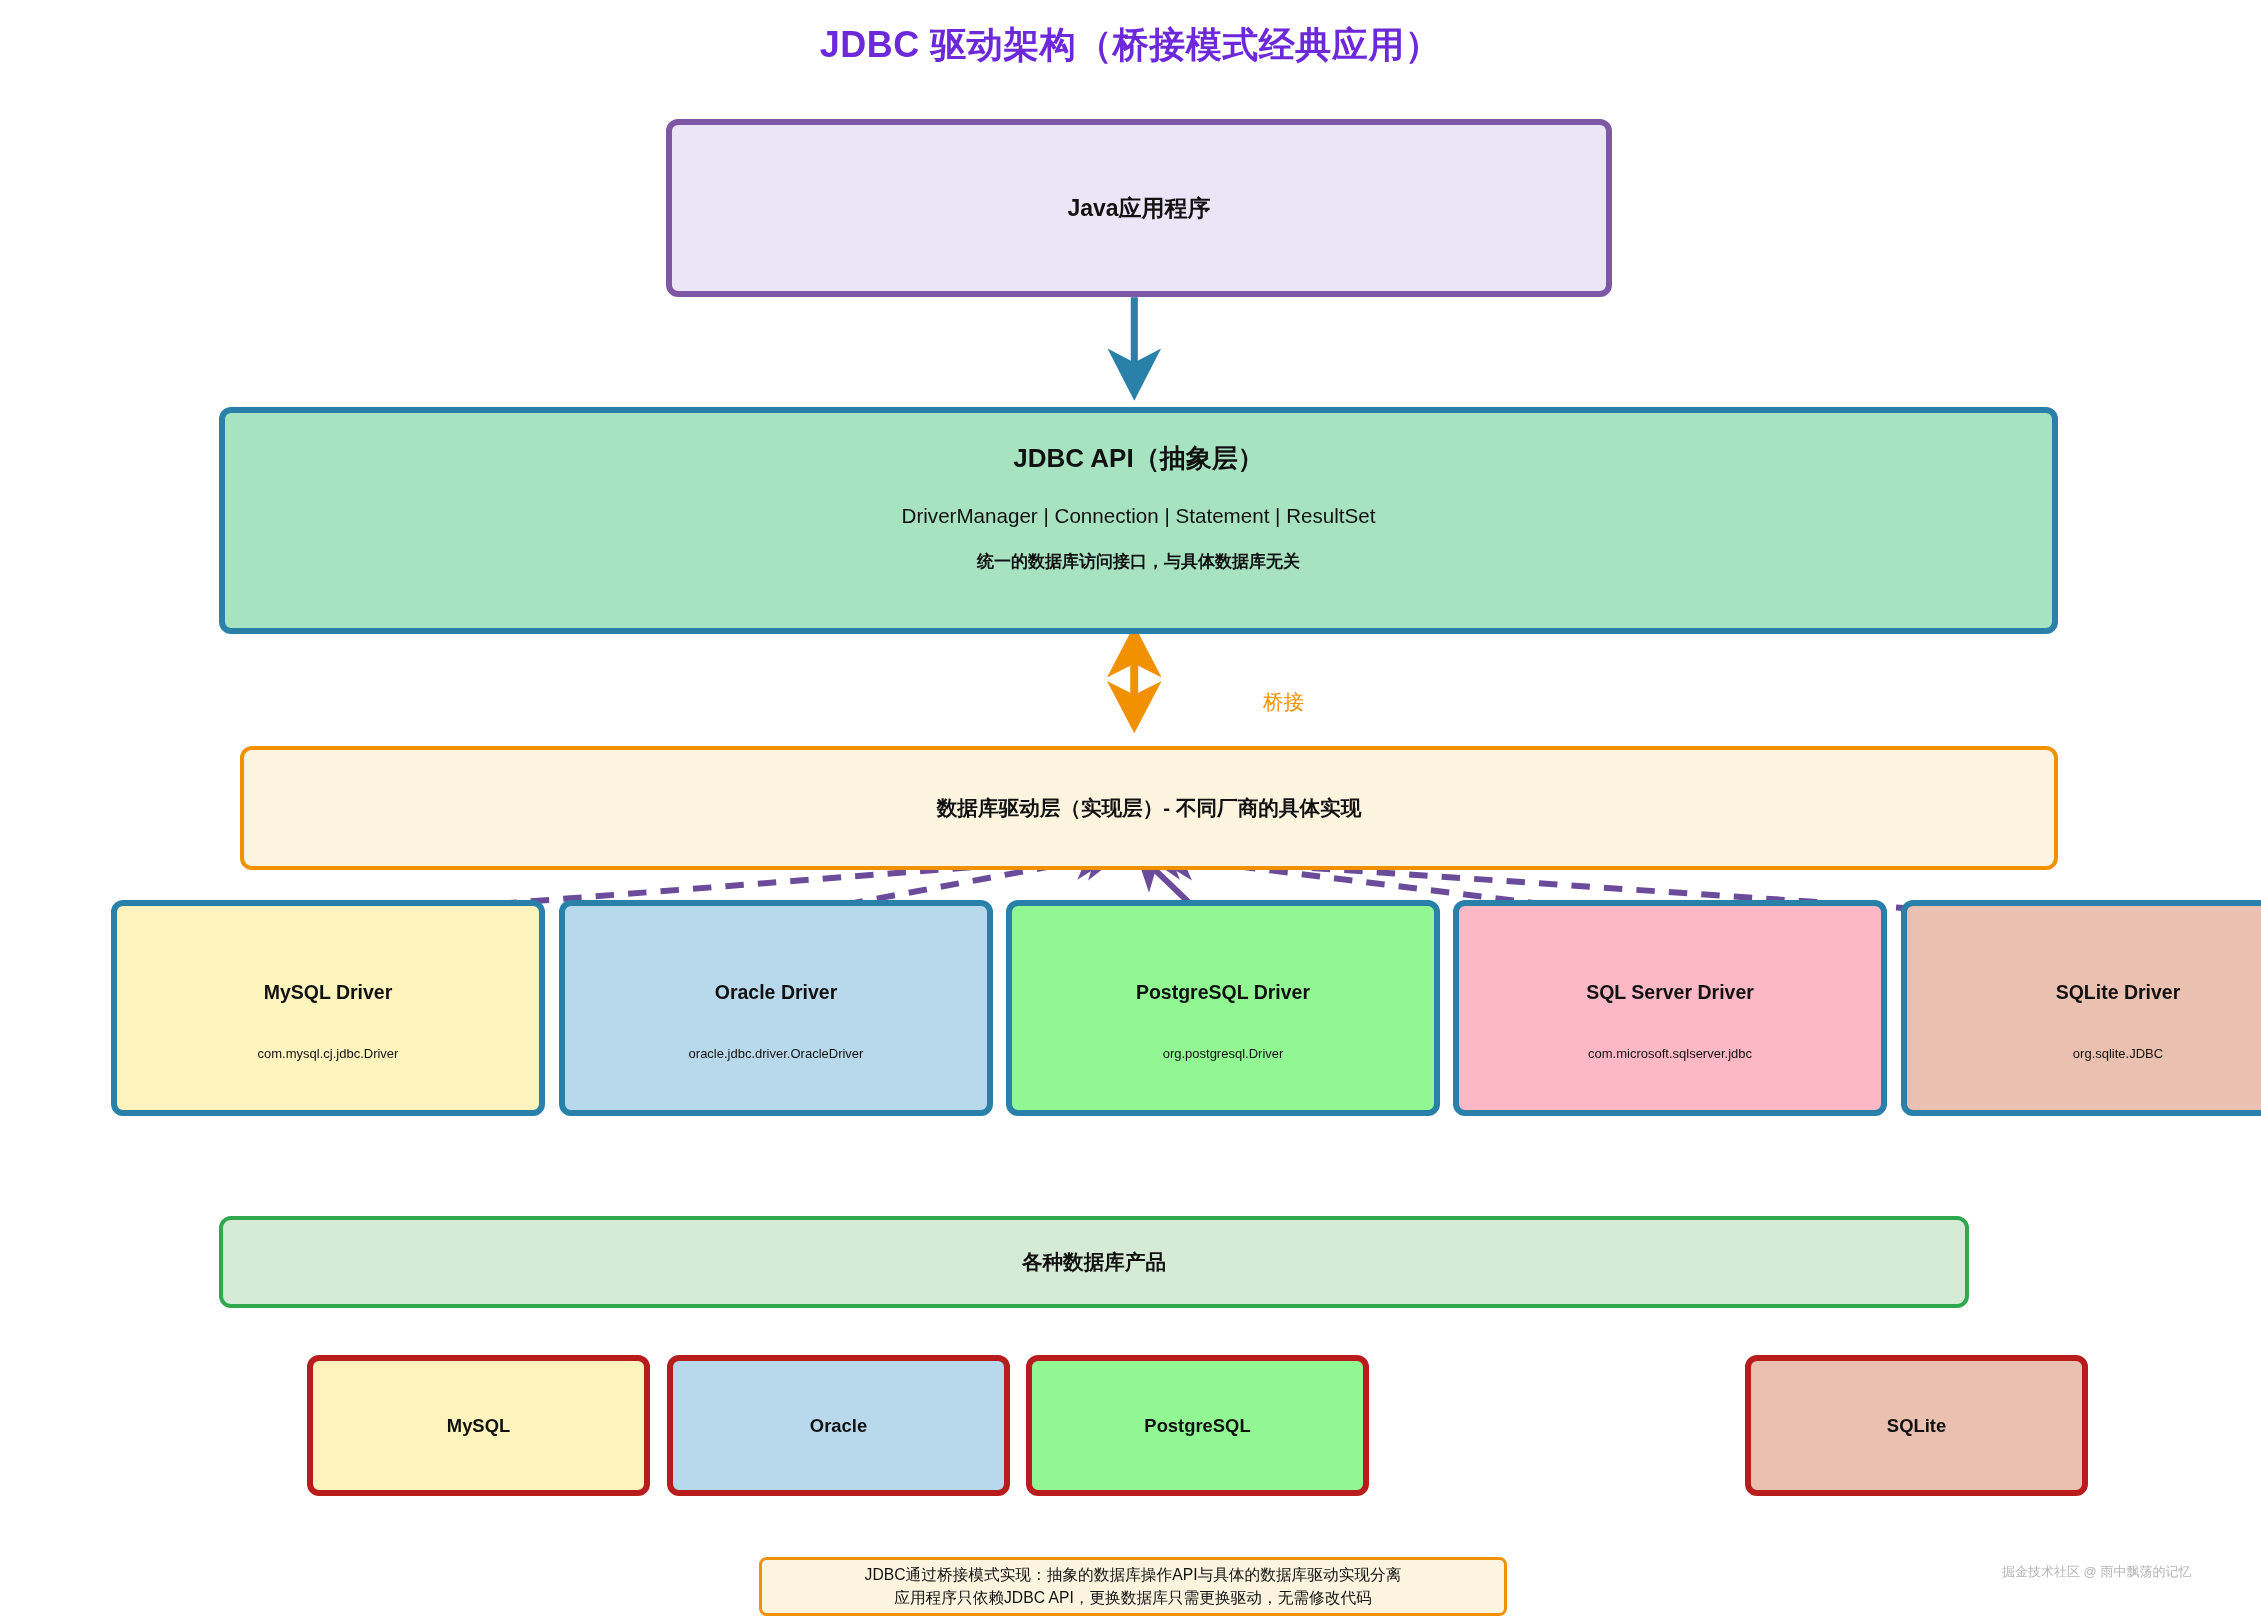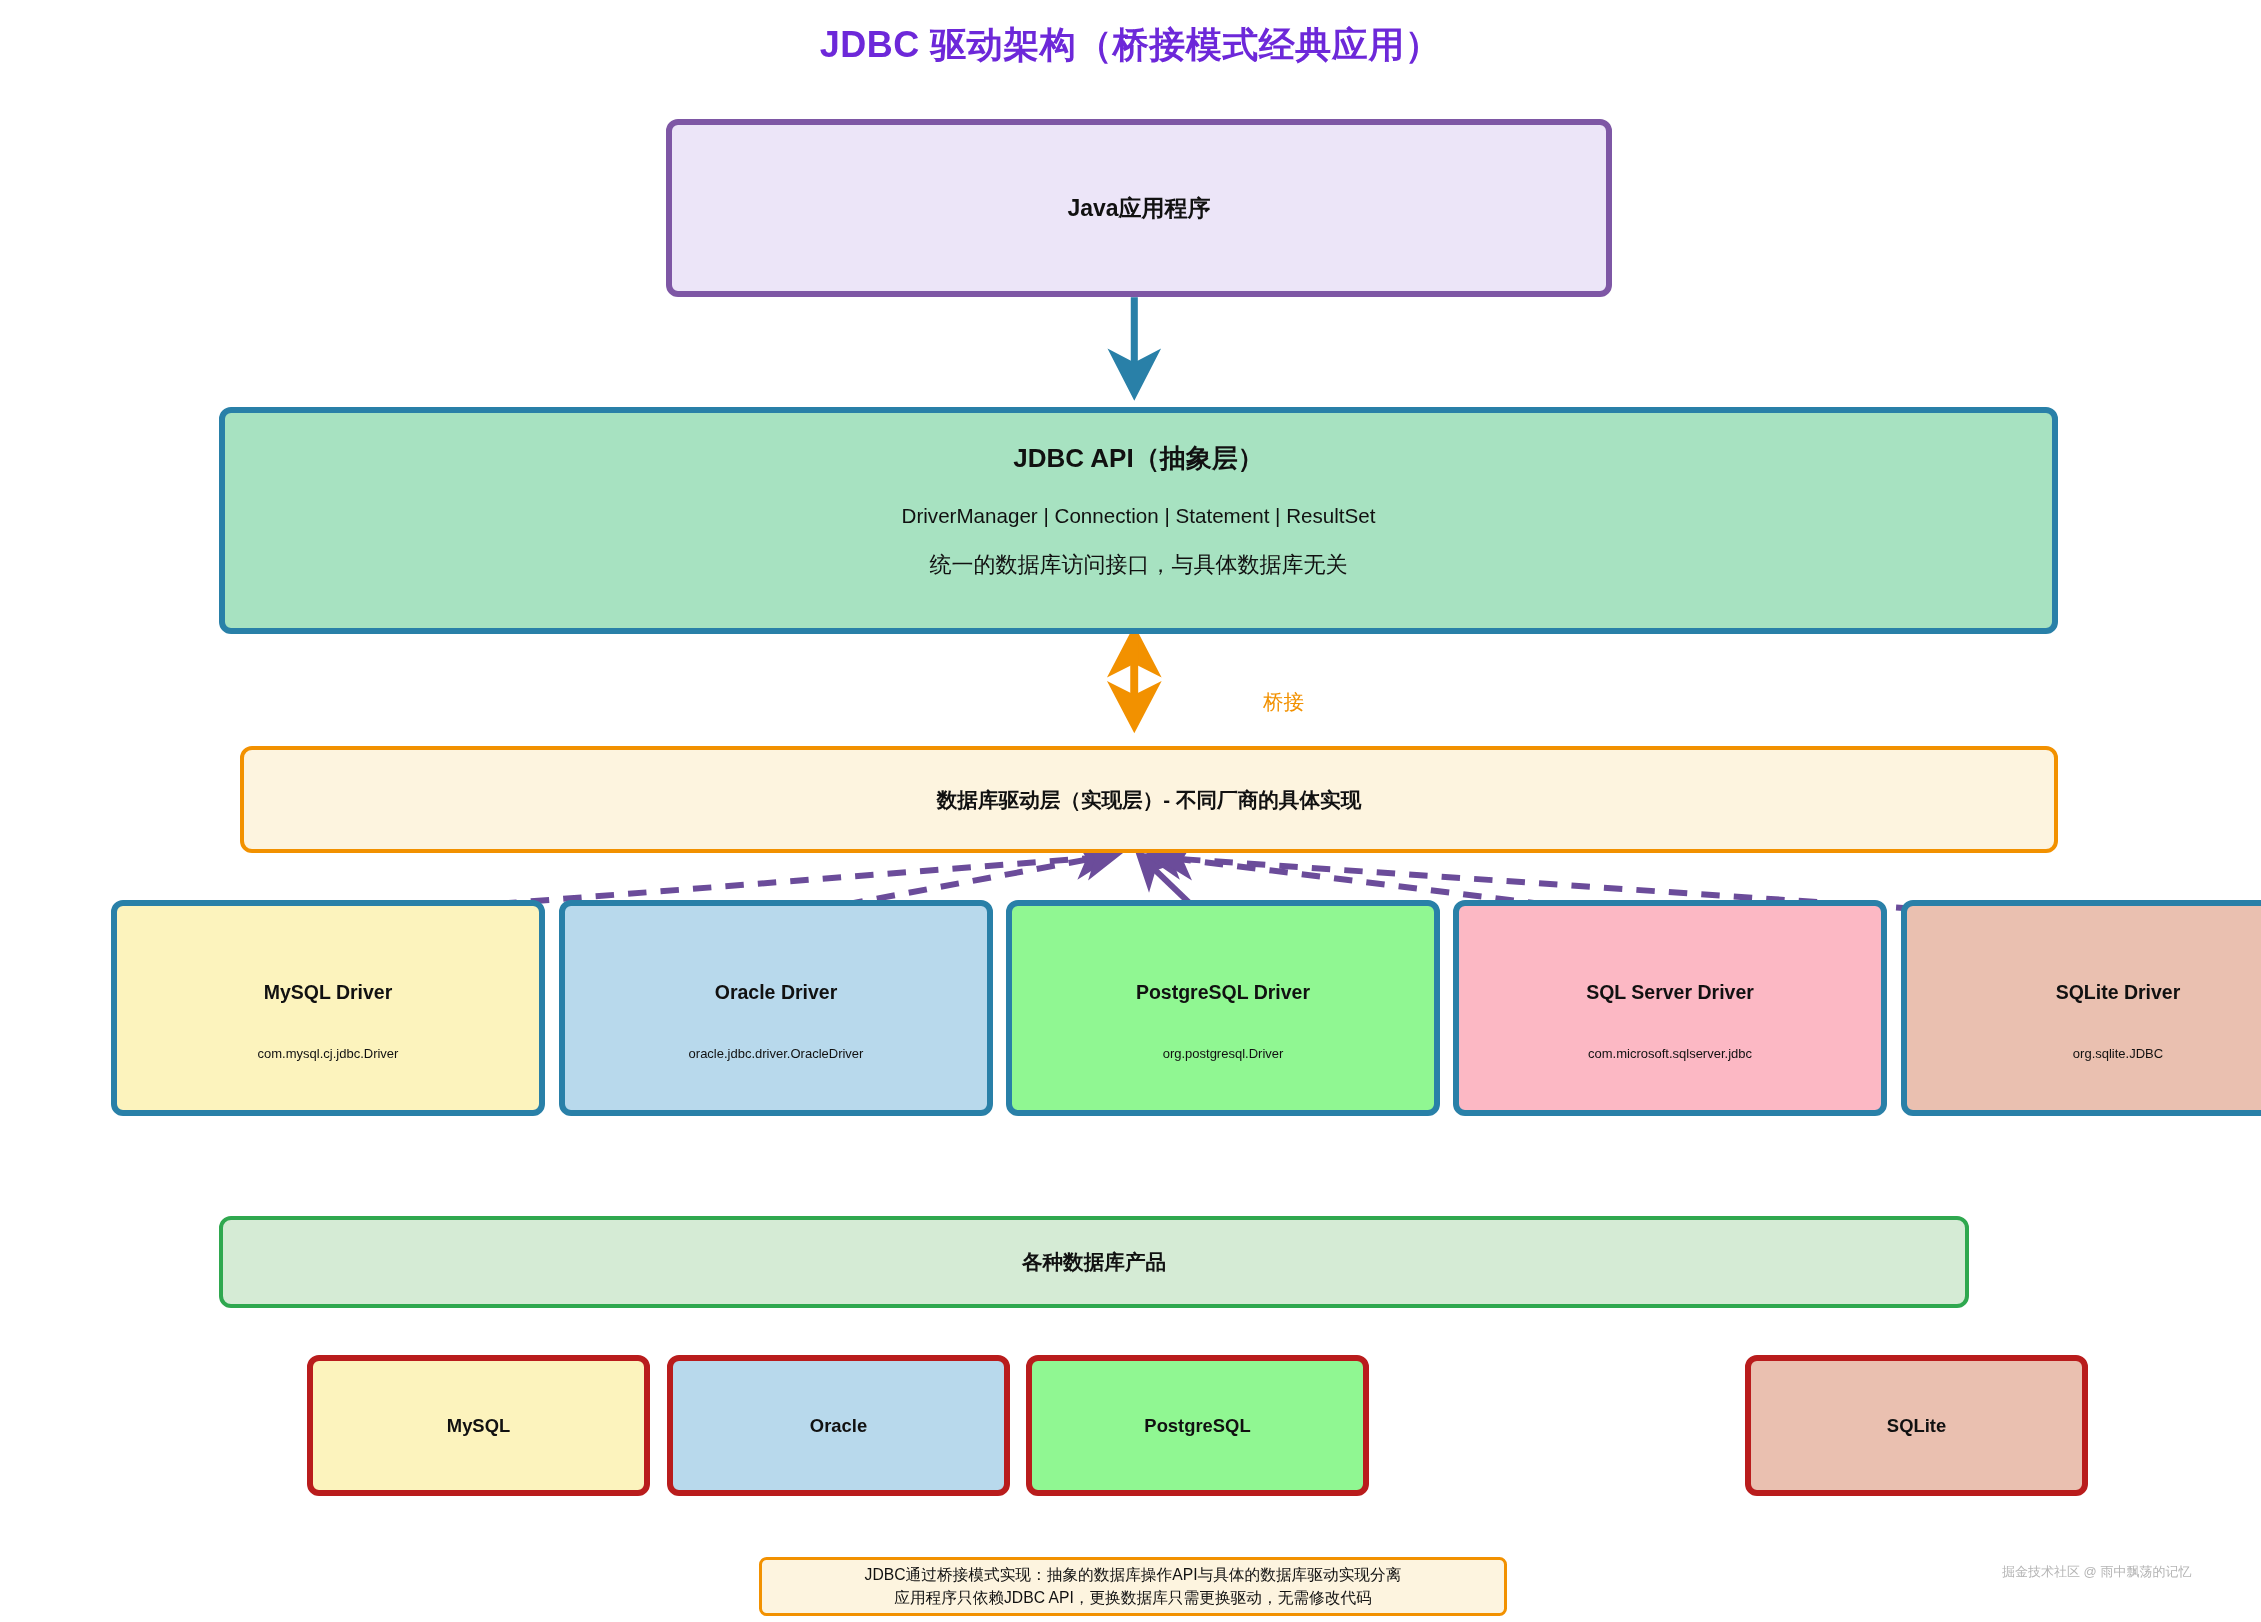--- a/index.html
+++ b/index.html
@@ -48,32 +48,32 @@
   
   #jdbc-api { left: 219px; top: 407px; width: 1839px; height: 227px; }
   #jdbc-api .box {
     background: #a7e2c1;
     border: 6px solid #2980a8;
     justify-content: flex-start;
     padding-top: 28px;
   }
   #jdbc-api .title { font-size: 26px; font-weight: bold; color: #111; }
   #jdbc-api .line1 { font-size: 20.6px; color: #111; margin-top: 28px; font-weight: 400; }
-  #jdbc-api .line2 { font-size: 22px; color: #111; margin-top: 22px; font-weight: 400; }
+  #jdbc-api .line2 { font-size: 17px; color: #111; margin-top: 22px; font-weight: 700; }
 
   
   #bridge-label {
     position: absolute; left: 1263px; top: 651px;
     font-size: 20.6px; font-weight: normal; color: #f29100;
     z-index: 20;
     margin-top: 37px;
   }
 
   
-  #driver-layer { left: 219px; top: 746px; width: 1839px; height: 107px; padding-left: 21px; }
+  #driver-layer { left: 219px; top: 746px; width: 1839px; height: 124px; padding-left: 21px; }
   #driver-layer .box {
     background: #fdf4df;
     border: 4.9px solid #f29100;
   }
   #driver-layer .title { font-size: 20.6px; font-weight: bold; color: #111; }
 
   
   .driver-card { top: 900px; height: 216px; }
   .driver-card .box {
     border: 6px solid #2980a8;

